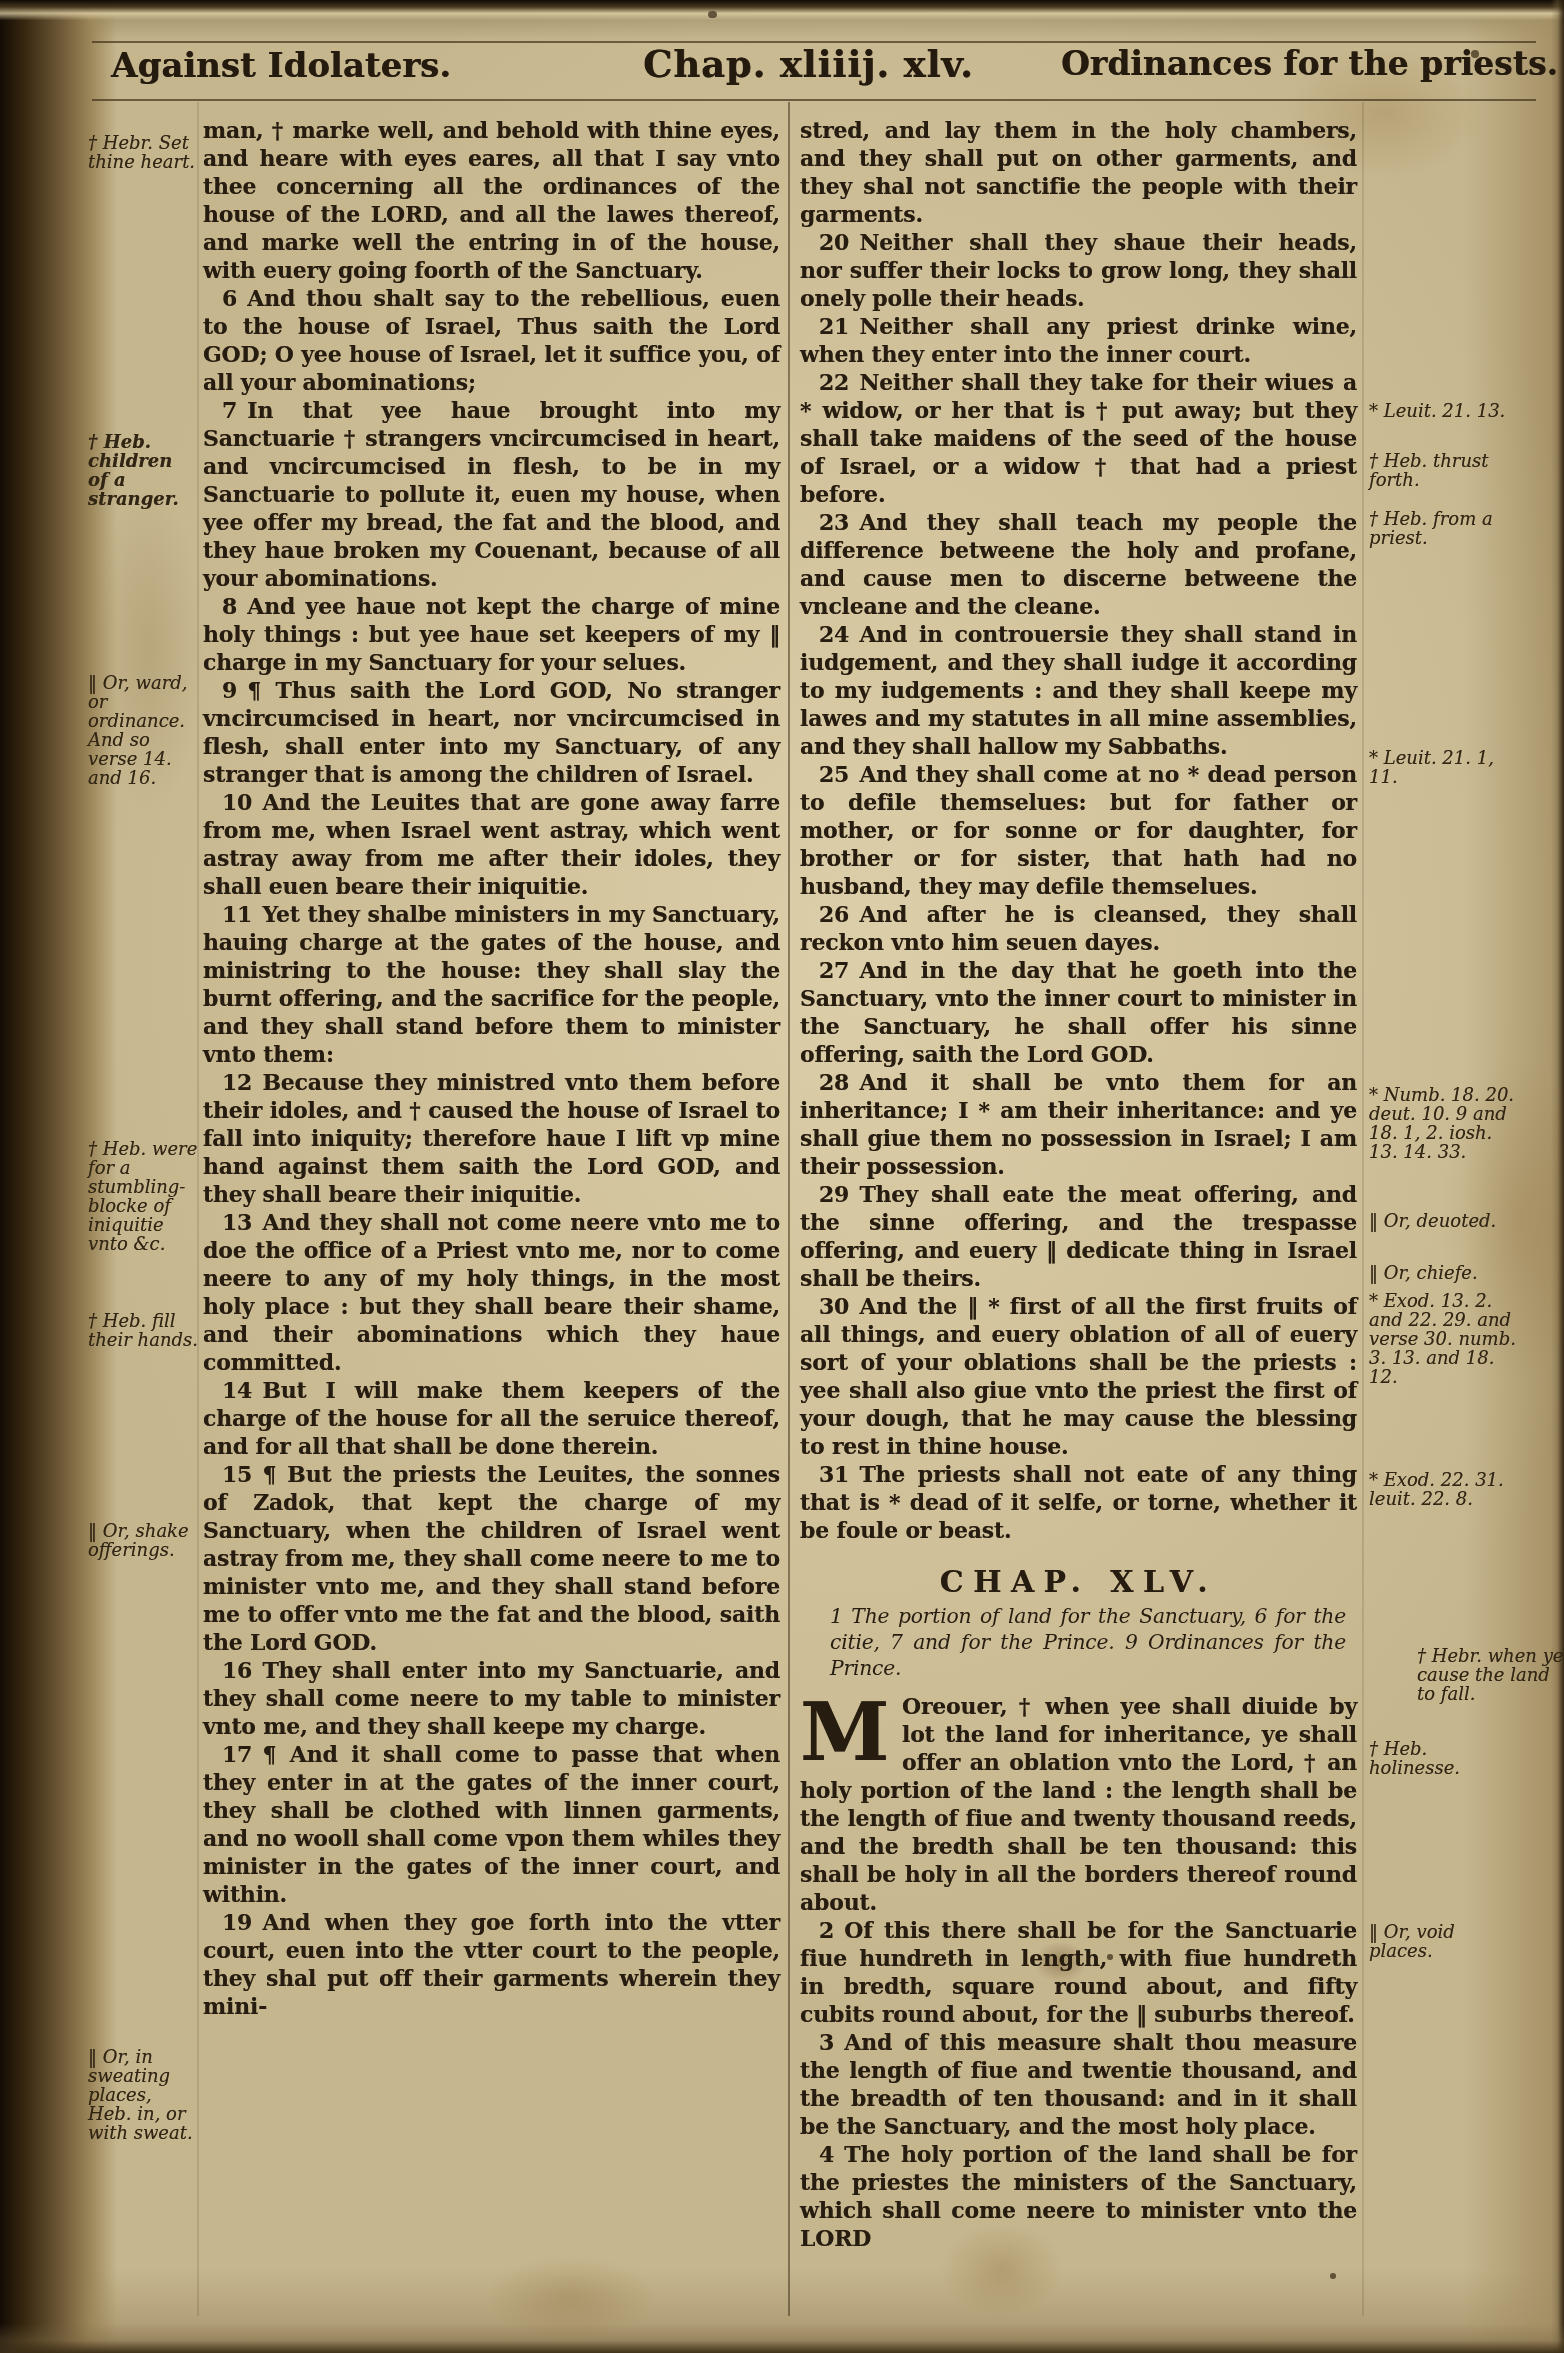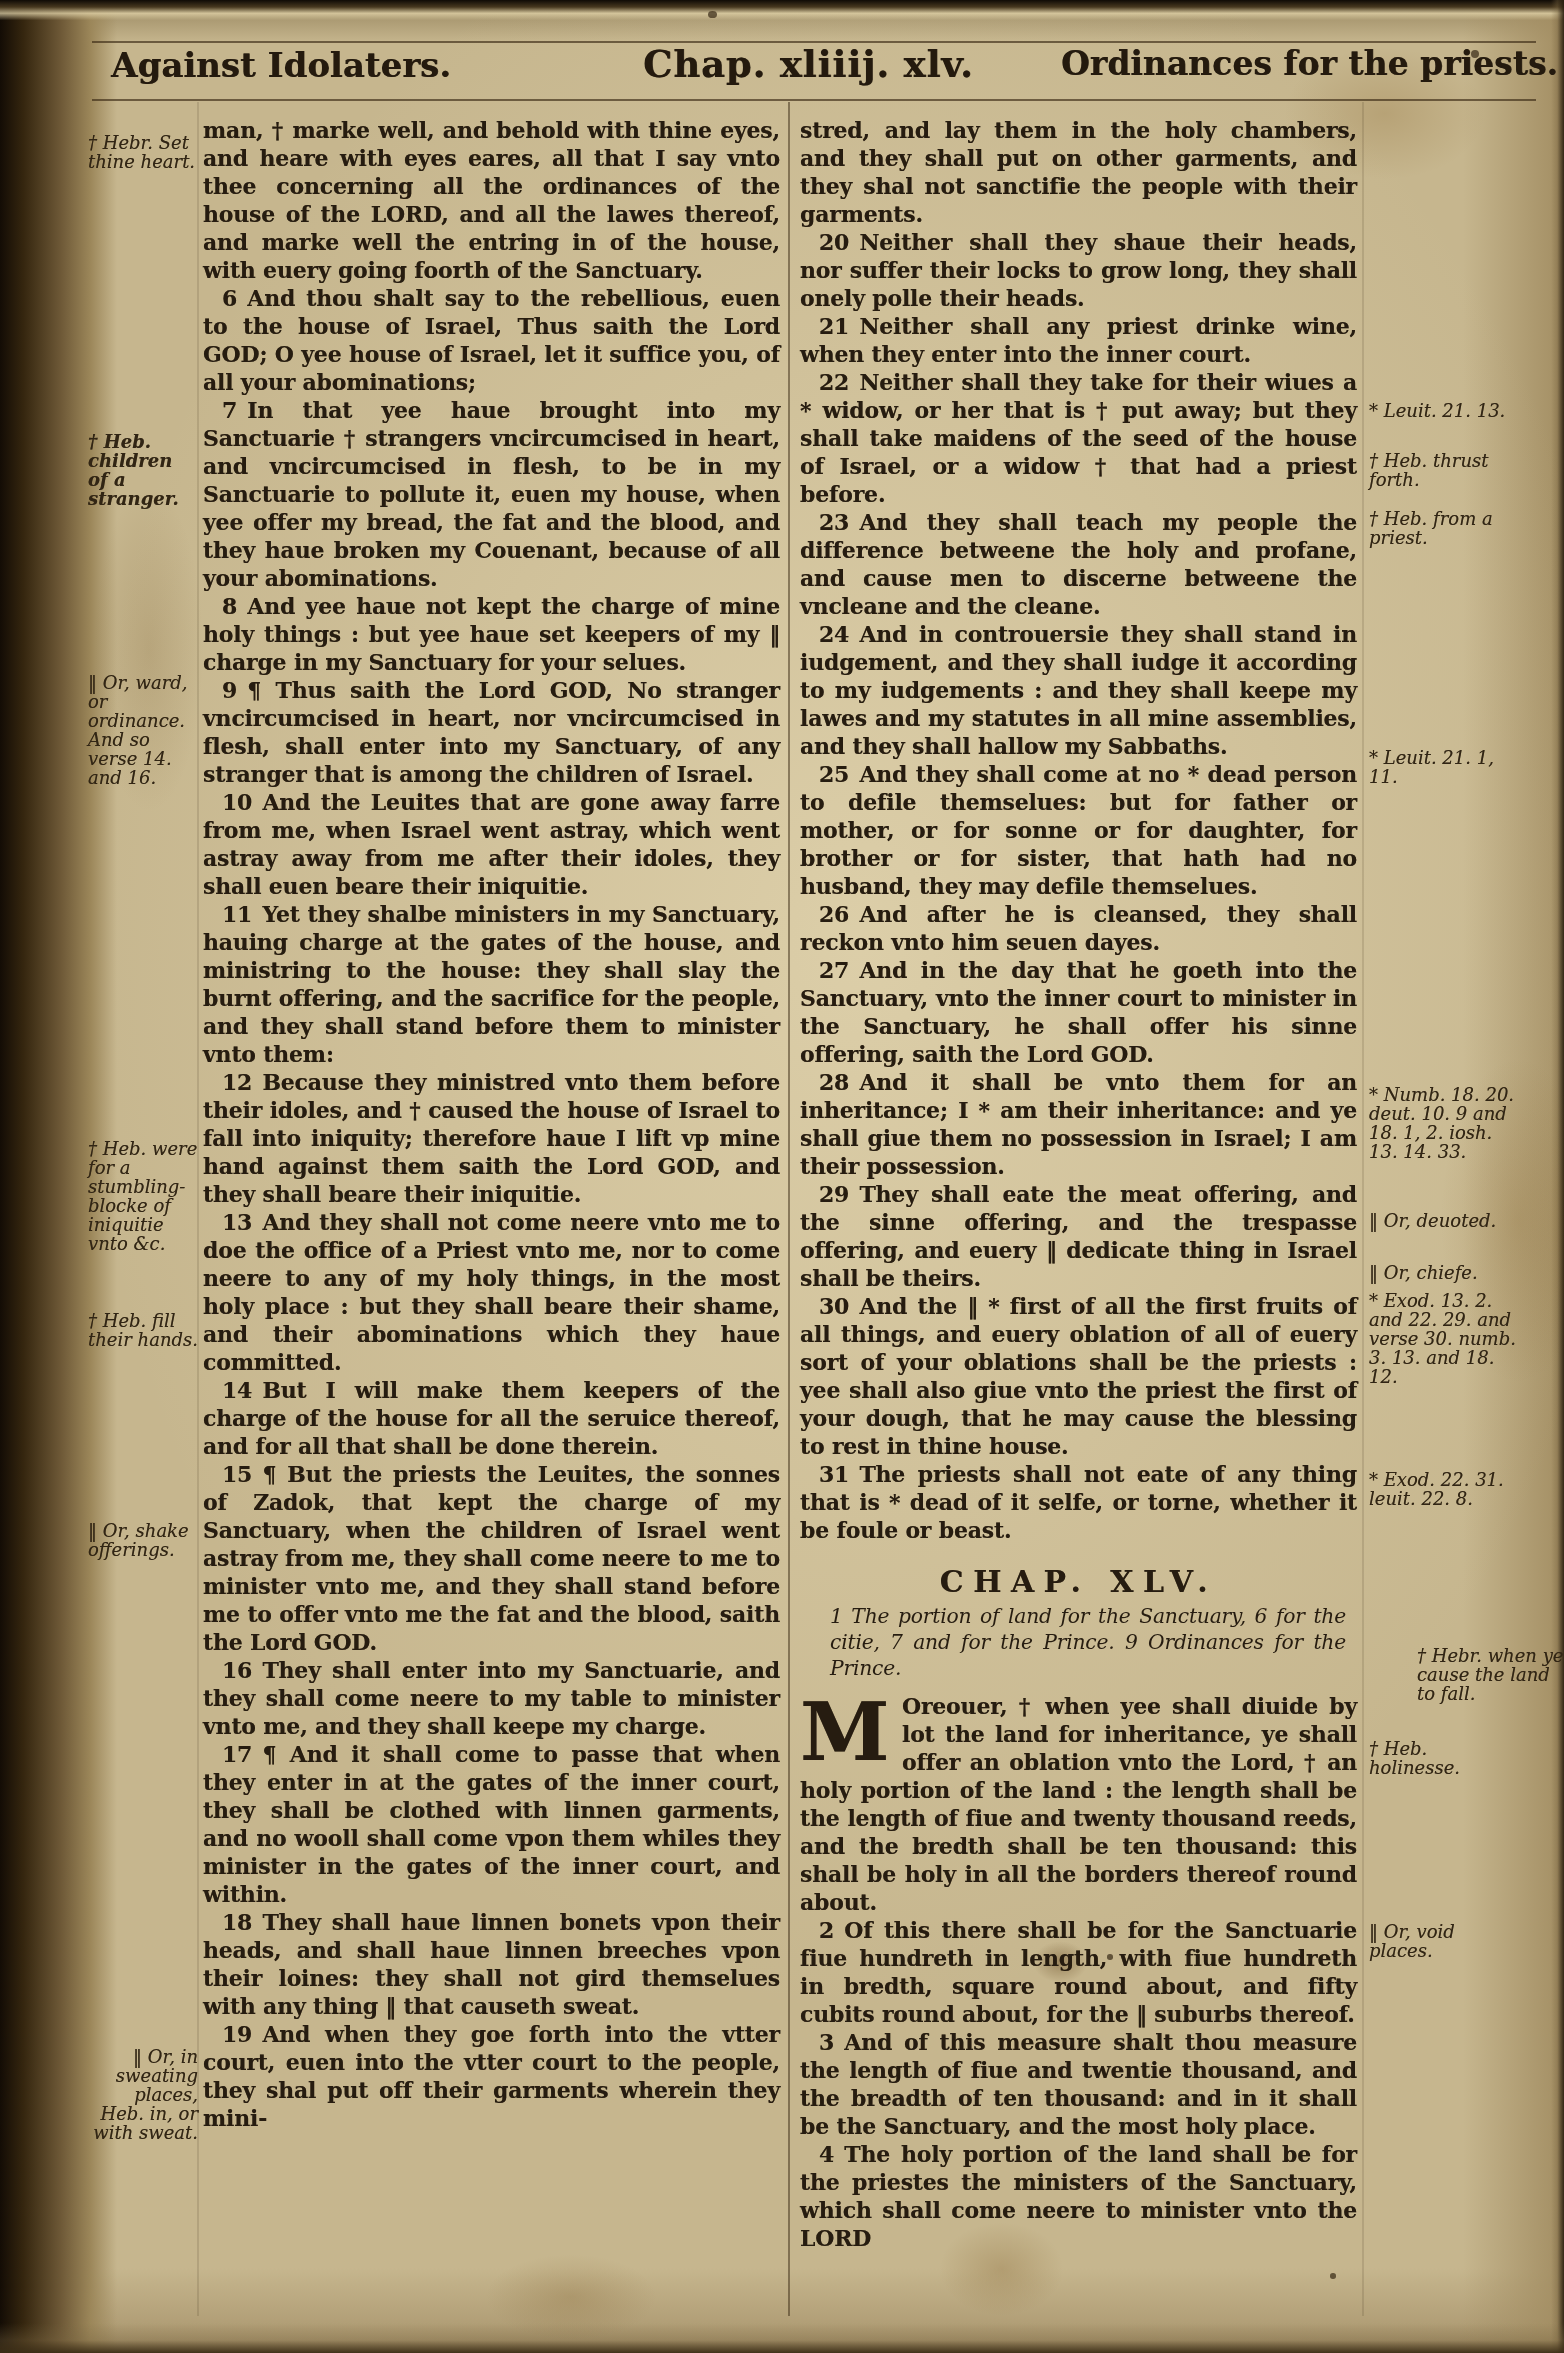--- a/index.html
+++ b/index.html
@@ -120,21 +120,21 @@
     <p class="margin-note" style="top: 432px; font-weight: bold;">† Heb. children of a stranger.</p>
 
     <p class="margin-note" style="top: 673px;">‖ Or, ward, or ordinance. And so verse 14. and 16.</p>
 
     <p class="margin-note" style="top: 1139px;">† Heb. were for a stumbling-blocke of iniquitie vnto &amp;c.</p>
 
     <p class="margin-note" style="top: 1311px;">† Heb. fill their hands.</p>
 
     <p class="margin-note" style="top: 1521px;">‖ Or, shake offerings.</p>
 
-    <p class="margin-note" style="top: 2047px; text-align: right;">‖ Or, in sweating places, Heb. in, or with sweat.</p>
+    <p class="margin-note" style="top: 2047px;">‖ Or, in sweating places, Heb. in, or with sweat.</p>
   </aside>
 
 <section class="column left-column">
 
     <p class="verse"><span class="vnum"></span><span class="vtext">man, † marke well, and behold with thine eyes, and heare with eyes eares, all that I say vnto thee concerning all the ordinances of the house of the LORD, and all the lawes thereof, and marke well the entring in of the house, with euery going foorth of the Sanctuary.</span></p>
 
     <p class="verse"><span class="vnum">6</span><span class="vtext">And thou shalt say to the rebellious, euen to the house of Israel, Thus saith the Lord GOD; O yee house of Israel, let it suffice you, of all your abominations;</span></p>
 
     <p class="verse"><span class="vnum">7</span><span class="vtext">In that yee haue brought into my Sanctuarie † strangers vncircumcised in heart, and vncircumcised in flesh, to be in my Sanctuarie to pollute it, euen my house, when yee offer my bread, the fat and the blood, and they haue broken my Couenant, because of all your abominations.</span></p>
 
@@ -151,21 +151,20 @@
     <p class="verse"><span class="vnum">13</span><span class="vtext">And they shall not come neere vnto me to doe the office of a Priest vnto me, nor to come neere to any of my holy things, in the most holy place : but they shall beare their shame, and their abominations which they haue committed.</span></p>
 
     <p class="verse"><span class="vnum">14</span><span class="vtext">But I will make them keepers of the charge of the house for all the seruice thereof, and for all that shall be done therein.</span></p>
 
     <p class="verse"><span class="vnum">15</span><span class="vtext">¶ But the priests the Leuites, the sonnes of Zadok, that kept the charge of my Sanctuary, when the children of Israel went astray from me, they shall come neere to me to minister vnto me, and they shall stand before me to offer vnto me the fat and the blood, saith the Lord GOD.</span></p>
 
     <p class="verse"><span class="vnum">16</span><span class="vtext">They shall enter into my Sanctuarie, and they shall come neere to my table to minister vnto me, and they shall keepe my charge.</span></p>
 
     <p class="verse"><span class="vnum">17</span><span class="vtext">¶ And it shall come to passe that when they enter in at the gates of the inner court, they shall be clothed with linnen garments, and no wooll shall come vpon them whiles they minister in the gates of the inner court, and within.</span></p>
 
-    <p class="verse"><span class="vnum">18</span><span class="vtext">They shall haue linnen bonets vpon their heads, and shall haue linnen breeches vpon their loines: they shall not gird themselues with any thing ‖ that causeth sweat.</span></p>
 
     <p class="verse"><span class="vnum">19</span><span class="vtext">And when they goe forth into the vtter court, euen into the vtter court to the people, they shal put off their garments wherein they mini-</span></p>
   </section>
 
 <section class="column right-column">
   <div>
 
       <p class="verse"><span class="vnum"></span><span class="vtext">stred, and lay them in the holy chambers, and they shall put on other garments, and they shal not sanctifie the people with their garments.</span></p>
 
       <p class="verse"><span class="vnum">20</span><span class="vtext">Neither shall they shaue their heads, nor suffer their locks to grow long, they shall onely polle their heads.</span></p>

